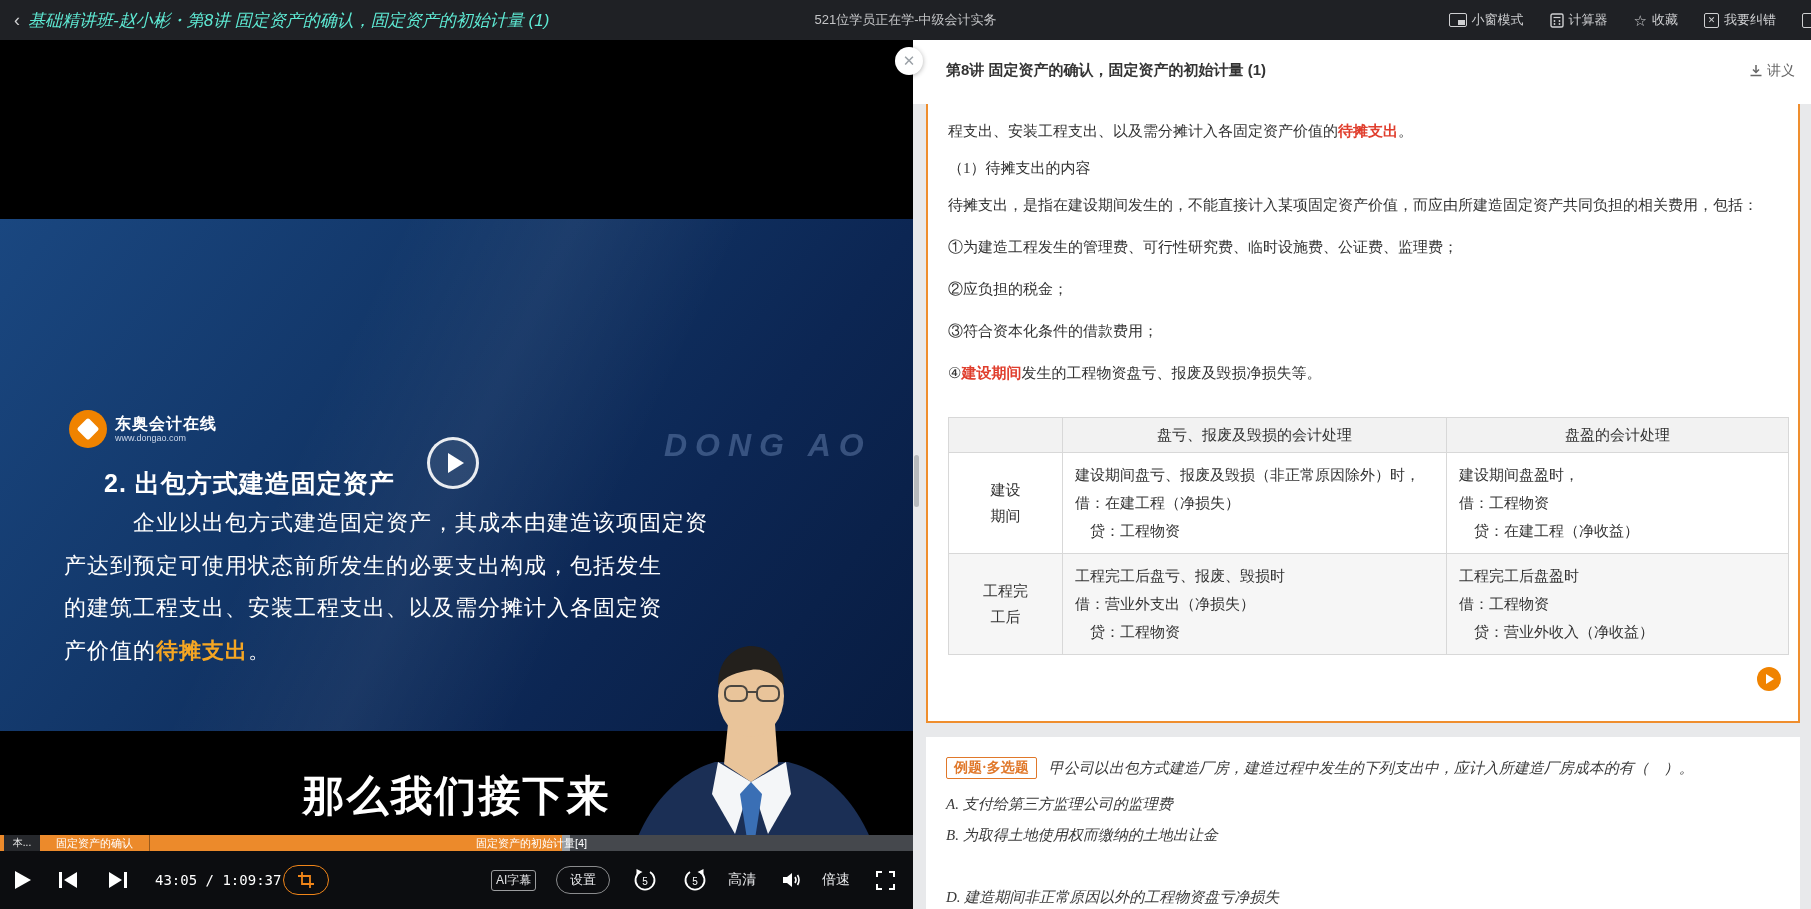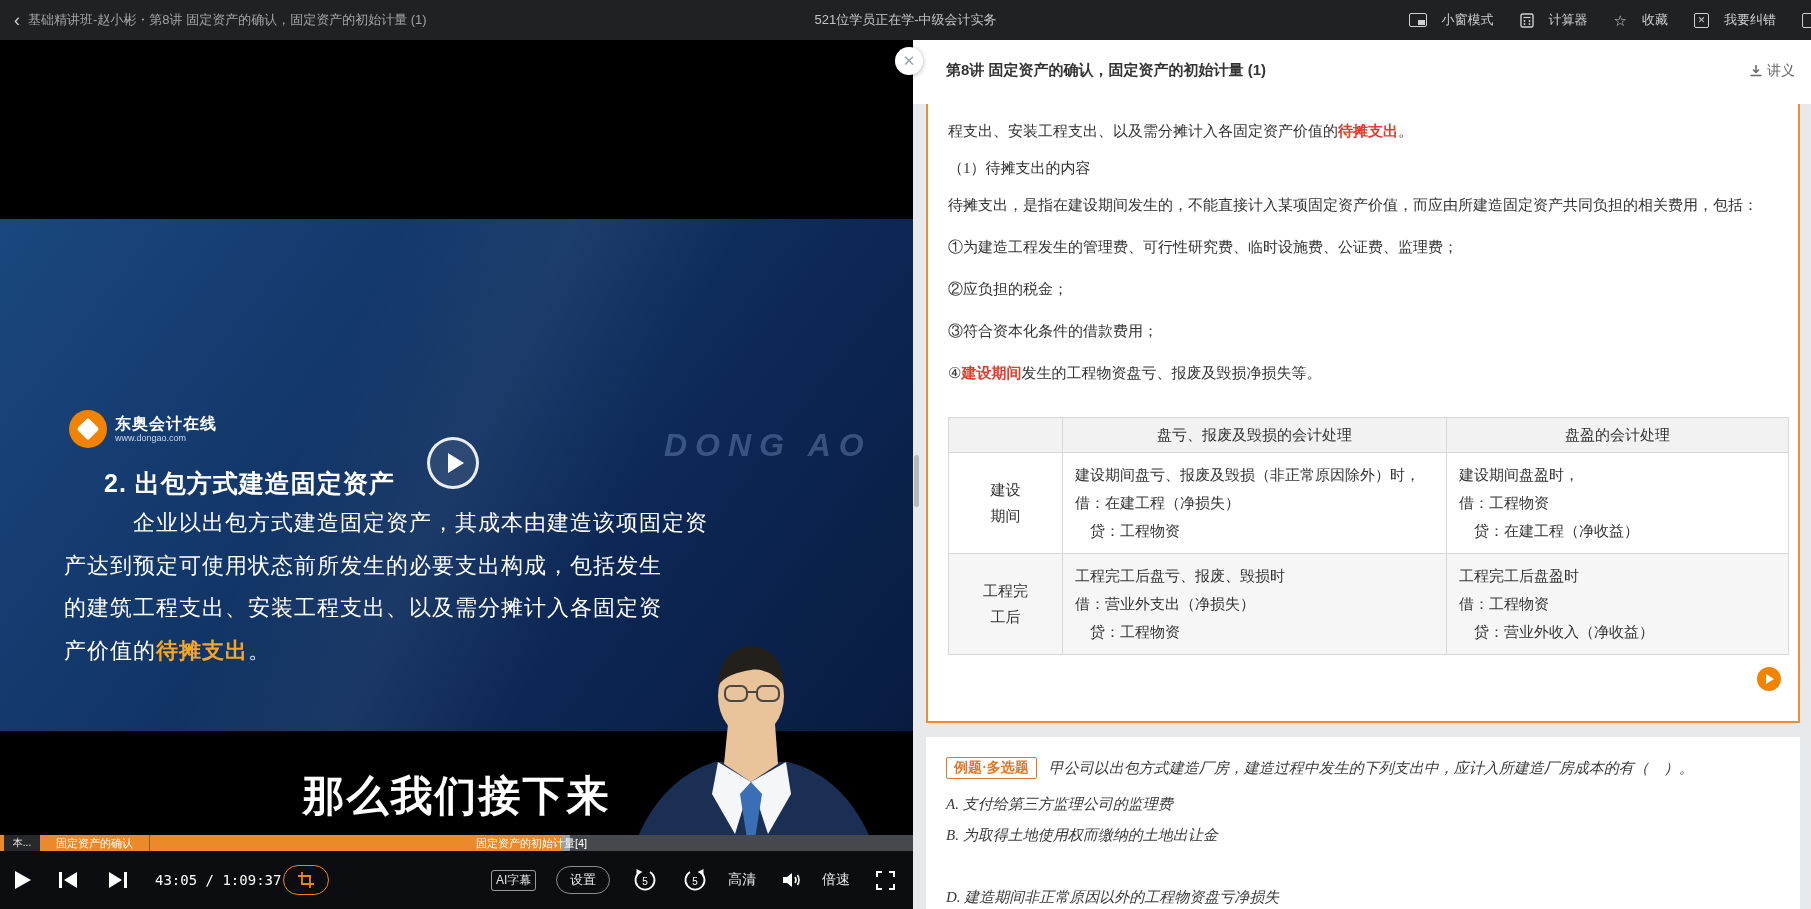--- a/index.html
+++ b/index.html
@@ -4,25 +4,25 @@
 <style>
   html,body{margin:0;padding:0;background:#000;}
   .root{position:relative;width:1811px;height:909px;overflow:hidden;
         font-family:"Liberation Sans",sans-serif;background:#000;}
 
   
   .topbar{position:absolute;left:0;top:0;width:1811px;height:40px;background:#1f2125;
           color:#d8d9db;font-size:13px;}
   .tb-left{position:absolute;left:14px;top:0;height:40px;display:flex;align-items:center;gap:8px;}
   .tb-back{font-size:18px;color:#cfd0d2;cursor:pointer;line-height:1;}
-  .tb-title{color:#a3a3a3;font-size:13px;}
+  .tb-title{color:#5eead4;font-size:17px;font-style:italic;}
   .tb-center{position:absolute;left:0;top:0;width:1811px;height:40px;display:flex;
              align-items:center;justify-content:center;color:#c3c4c6;font-size:13px;pointer-events:none;}
   .tb-right{position:absolute;right:-6px;top:0;height:40px;display:flex;align-items:center;gap:26px;color:#cfd0d2;}
-  .tb-item{display:flex;align-items:center;gap:15px;cursor:pointer;white-space:nowrap;}
+  .tb-item{display:flex;align-items:center;gap:5px;cursor:pointer;white-space:nowrap;}
   .tb-item svg{display:block;}
   .pip-icon{width:16px;height:12px;border:1.5px solid #cfd0d2;border-radius:2px;position:relative;}
   .pip-icon::after{content:"";position:absolute;right:1px;bottom:1px;width:7px;height:5px;background:#cfd0d2;}
   .sq-x{width:13px;height:13px;border:1.5px solid #cfd0d2;border-radius:2px;
         display:flex;align-items:center;justify-content:center;font-size:9px;color:#cfd0d2;}
   .star{font-size:15px;line-height:1;}
 
   
   .video{position:absolute;left:0;top:40px;width:913px;height:869px;background:#000;overflow:hidden;}
   .slide{position:absolute;left:0;top:179px;width:913px;height:512px;

